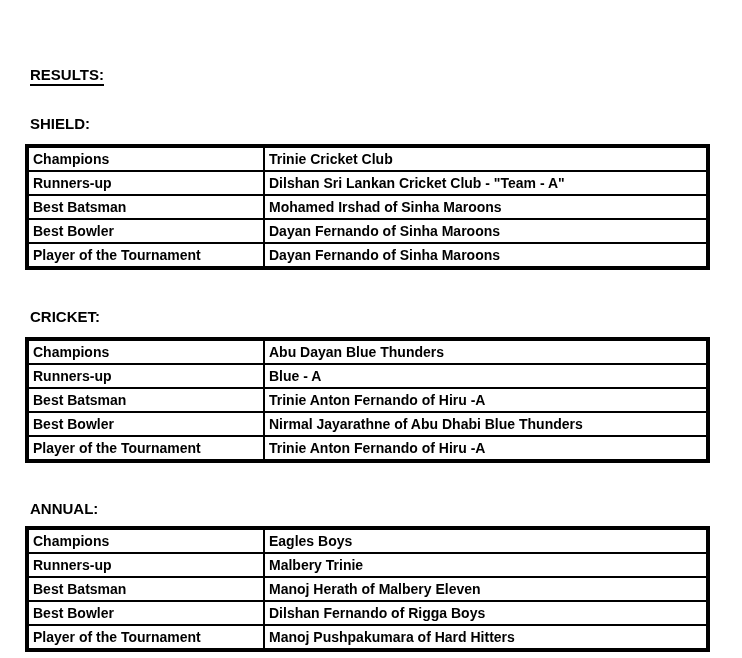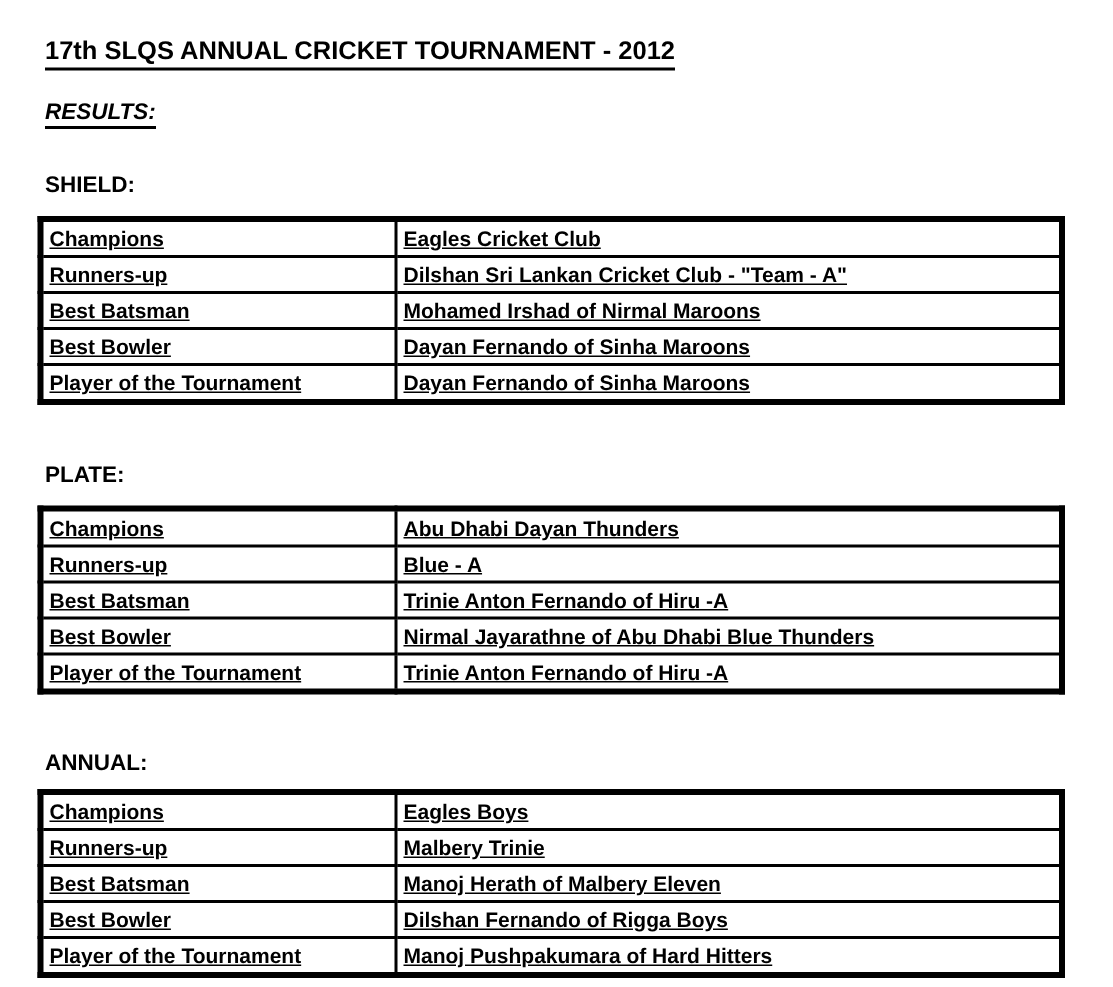--- a/index.html
+++ b/index.html
@@ -29,21 +29,21 @@
     border-bottom: 2px solid #000000;
     padding-bottom: 1px;
   }
   .section-heading {
     position: absolute;
     left: 30px;
     font-size: 15px;
     font-weight: bold;
     white-space: nowrap;
   }
-  .heading-results { top: 66px; font-style: italic; }
+  .heading-results { top: 66px; }
   .heading-trophy  { top: 115px; }
   .heading-shield  { top: 308px; }
   .heading-plate   { top: 500px; }
 
   table.results-table {
     position: absolute;
     left: 25px;
     width: 685px;
     border-collapse: collapse;
     table-layout: fixed;
@@ -55,71 +55,67 @@
 
   table.results-table td {
     border: 2px solid #000000;
     font-size: 14px;
     font-weight: bold;
     height: 20px;
     padding: 1px 4px;
     vertical-align: middle;
     white-space: nowrap;
     overflow: hidden;
-    text-decoration: underline;
   }
   table.results-table td.col-label { width: 226px; }
 </style>
 </head>
 <body>
 
 <div class="page">
 
-  <div class="doc-title">
-    <span class="underlined">17th SLQS ANNUAL CRICKET TOURNAMENT - 2012</span>
-  </div>
 
   <div class="section-heading heading-results">
     <span class="underlined">RESULTS:</span>
   </div>
 
   <div class="section-heading heading-trophy">SHIELD:</div>
 
   <table class="results-table table-trophy">
     <tbody>
       <tr>
         <td class="col-label">Champions</td>
-        <td>Eagles Cricket Club</td>
+        <td>Trinie Cricket Club</td>
       </tr>
       <tr>
         <td class="col-label">Runners-up</td>
         <td>Dilshan Sri Lankan Cricket Club - "Team - A"</td>
       </tr>
       <tr>
         <td class="col-label">Best Batsman</td>
-        <td>Mohamed Irshad of Nirmal Maroons</td>
+        <td>Mohamed Irshad of Sinha Maroons</td>
       </tr>
       <tr>
         <td class="col-label">Best Bowler</td>
         <td>Dayan Fernando of Sinha Maroons</td>
       </tr>
       <tr>
         <td class="col-label">Player of the Tournament</td>
         <td>Dayan Fernando of Sinha Maroons</td>
       </tr>
     </tbody>
   </table>
 
-  <div class="section-heading heading-shield">PLATE:</div>
+  <div class="section-heading heading-shield">CRICKET:</div>
 
   <table class="results-table table-shield">
     <tbody>
       <tr>
         <td class="col-label">Champions</td>
-        <td>Abu Dhabi Dayan Thunders</td>
+        <td>Abu Dayan Blue Thunders</td>
       </tr>
       <tr>
         <td class="col-label">Runners-up</td>
         <td>Blue - A</td>
       </tr>
       <tr>
         <td class="col-label">Best Batsman</td>
         <td>Trinie Anton Fernando of Hiru -A</td>
       </tr>
       <tr>

